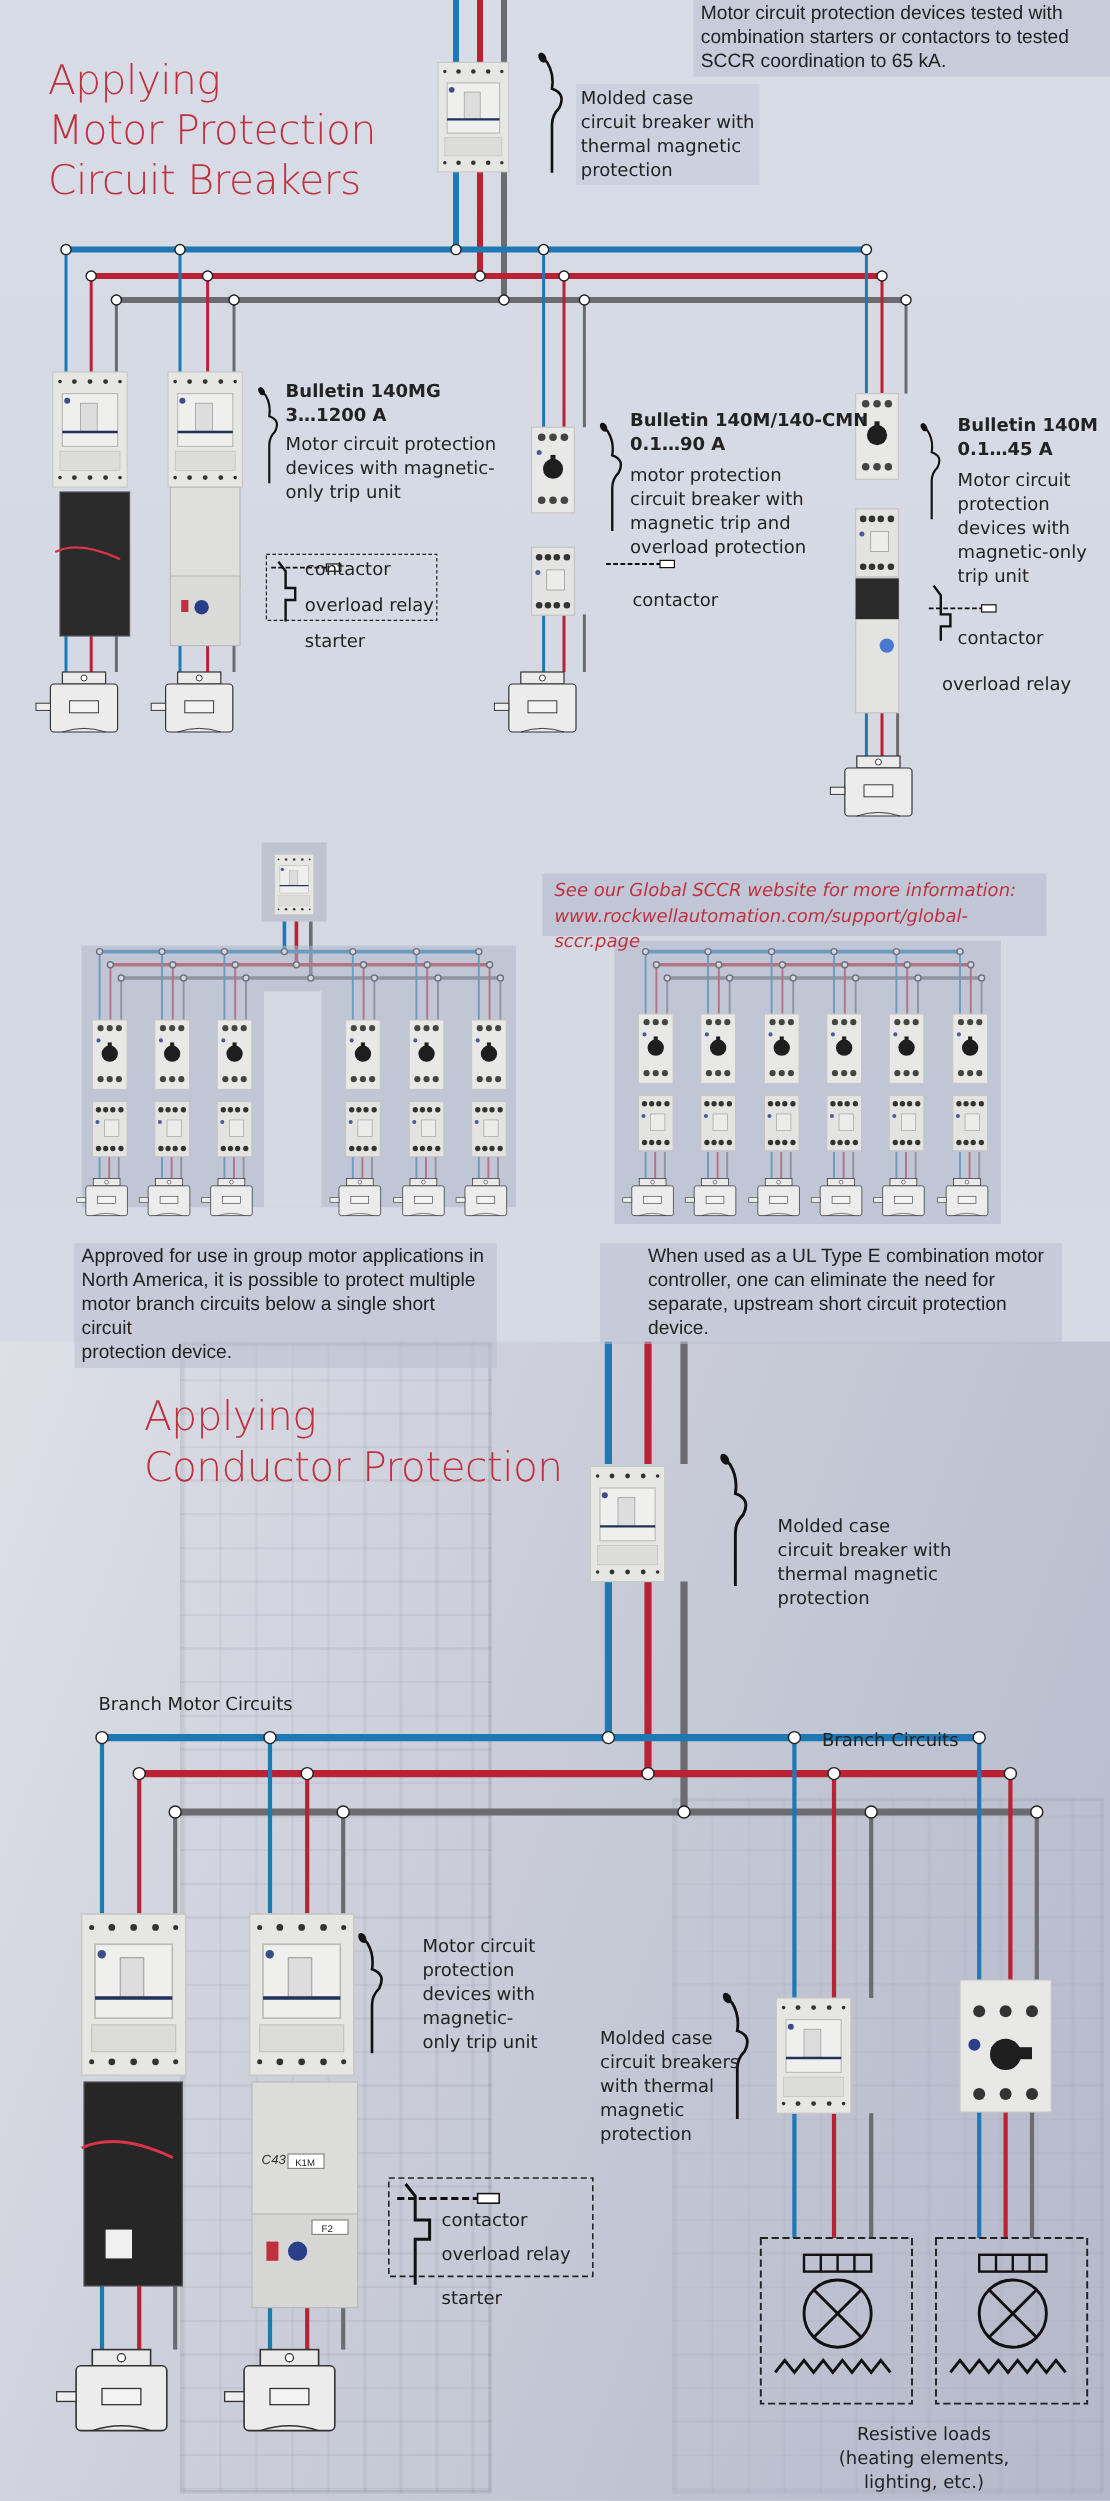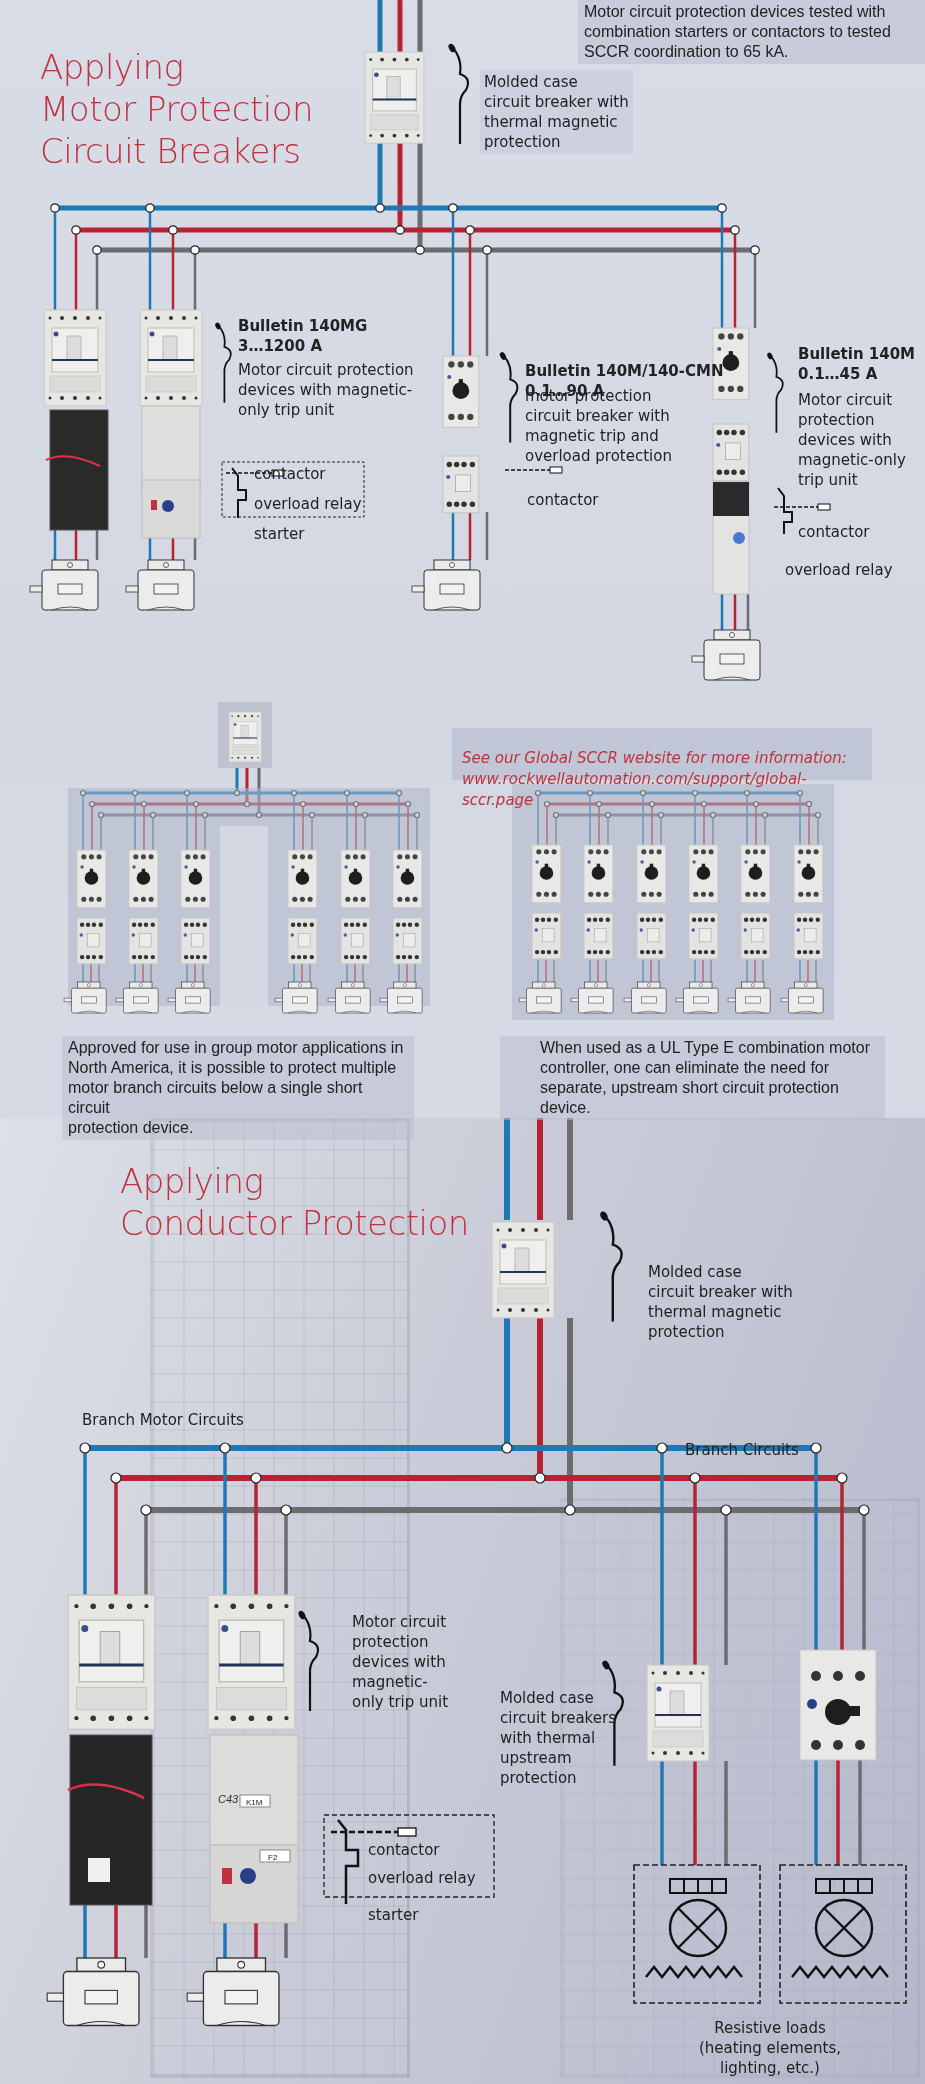--- a/index.html
+++ b/index.html
@@ -34,21 +34,21 @@
   }
   .label.bold { font-weight: bold; }
   .label span { display: block; }
   .callout-text {
     position: absolute; font-family: "Liberation Sans", sans-serif; font-size: 16px; line-height: 20px; color: #222;
     background: rgba(185,190,208,0.55); padding: 2px 6px;
   }
   .callout-text span { display: block; }
   .link-box {
     position: absolute; left: 452px; top: 728px; width: 420px; height: 52px;
-    background: rgba(180,186,205,0.6); padding: 20px 10px;
+    background: rgba(180,186,205,0.6); padding: 4px 10px;
     font-family: "DejaVu Sans", sans-serif; font-style: italic; font-size: 15px; line-height: 21px; color: #c0313f;
   }
   .link-box span { display: block; }
   svg { position: absolute; left: 0; top: 0; }
 </style>
 </head>
 <body>
 
 <div class="section-top"></div>
 <div class="section-bottom">
@@ -494,21 +494,21 @@
 </div>
 <div class="label" style="left:238px;top:360px;">
   <span>Motor circuit protection</span>
   <span>devices with magnetic-</span>
   <span>only trip unit</span>
 </div>
 <div class="label" style="left:254px;top:464px;">contactor</div>
 <div class="label" style="left:254px;top:494px;">overload relay</div>
 <div class="label" style="left:254px;top:524px;">starter</div>
 
-<div class="label bold" style="left:525px;top:340px;margin-top:21px;">
+<div class="label bold" style="left:525px;top:340px;">
   <span>Bulletin 140M/140-CMN</span>
   <span>0.1…90 A</span>
 </div>
 <div class="label" style="left:525px;top:386px;">
   <span>motor protection</span>
   <span>circuit breaker with</span>
   <span>magnetic trip and</span>
   <span>overload protection</span>
 </div>
 <div class="label" style="left:527px;top:490px;">contactor</div>
@@ -561,21 +561,21 @@
   <span>Motor circuit</span>
   <span>protection</span>
   <span>devices with</span>
   <span>magnetic-</span>
   <span>only trip unit</span>
 </div>
 <div class="label" style="left:500px;top:1688px;">
   <span>Molded case</span>
   <span>circuit breakers</span>
   <span>with thermal</span>
-  <span>upstream</span>
+  <span>magnetic</span>
   <span>protection</span>
 </div>
 <div class="label" style="left:368px;top:1840px;">contactor</div>
 <div class="label" style="left:368px;top:1868px;">overload relay</div>
 <div class="label" style="left:368px;top:1905px;">starter</div>
 
 <div class="label" style="left:690px;top:2018px;text-align:center;width:160px;">
   <span>Resistive loads</span>
   <span>(heating elements,</span>
   <span>lighting, etc.)</span>

